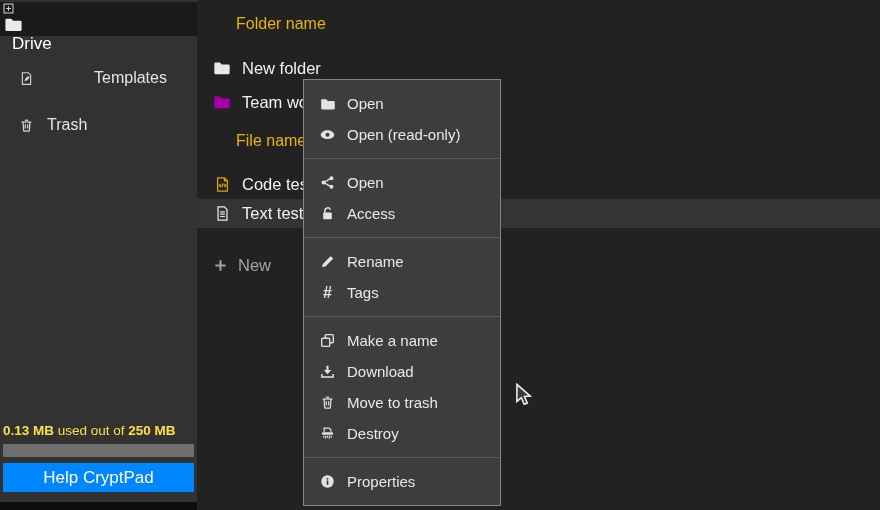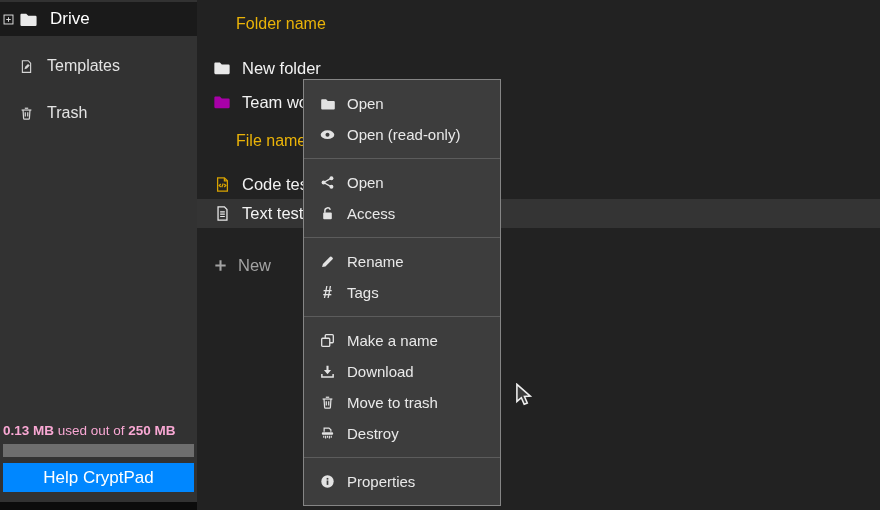--- a/index.html
+++ b/index.html
@@ -8,37 +8,37 @@
     width:880px; height:510px; overflow:hidden;
     background:#222222;
     font-family:"Liberation Sans", sans-serif;
   }
   .app { position:relative; width:880px; height:510px; background:#222222; }
 
   
   .sidebar { position:absolute; left:0; top:0; width:197px; height:510px; background:#323232; }
   .drive-row {
     margin-top:2px; height:34px; background:#1a1a1a;
-    display:flex; align-items:center; color:#ffffff; font-size:17px; cursor:pointer;
+    display:flex; color:#ffffff; font-size:17px; cursor:pointer;flex-direction:column;
   }
   .expand { margin-left:2px; display:flex; color:#dddddd; }
   .drive-row .icon { margin-left:4px; display:flex; color:#eaeaea; }
   .drive-row .lbl { margin-left:12px; }
   .tree-sub {
     display:flex; align-items:center; height:30px; padding-left:18px;
     color:#e4e4e4; font-size:16px; cursor:pointer;
   }
   .tree-sub .icon { width:16px; display:flex; justify-content:center; color:#d6d6d6; }
   .tree-sub .lbl { margin-left:13px; }
-  .row-templates { margin-top:15px; }
+  .row-templates { margin-top:27px;gap:47px; }
   .row-trash { margin-top:17px; }
 
   .storage { position:absolute; left:0; right:0; bottom:18px; padding:0 3px; color:#e8e8e8; }
   .storage-label { font-size:13px; line-height:15px; }
-  .storage-usage { font-size:13.5px; line-height:16px; color:#f9a8d4; margin-top:3px; }
+  .storage-usage { font-size:13.5px; line-height:16px; color:#fde047; margin-top:3px; }
   .storage-usage b { font-weight:700; }
   .progress { height:13px; background:#6e6e6e; margin-top:5px; }
   .help-btn {
     display:block; width:100%; height:29px; margin-top:6px;
     background:#0087ff; color:#ffffff; border:none; font-size:17px;
     font-family:"Liberation Sans", sans-serif; cursor:pointer;
   }
   .bottom-strip { position:absolute; left:0; bottom:0; width:197px; height:8px; background:#0c0c0c; }
 
   

